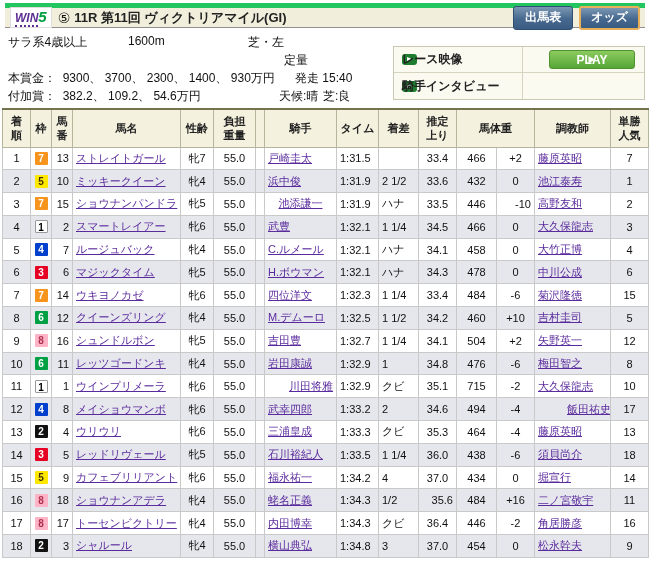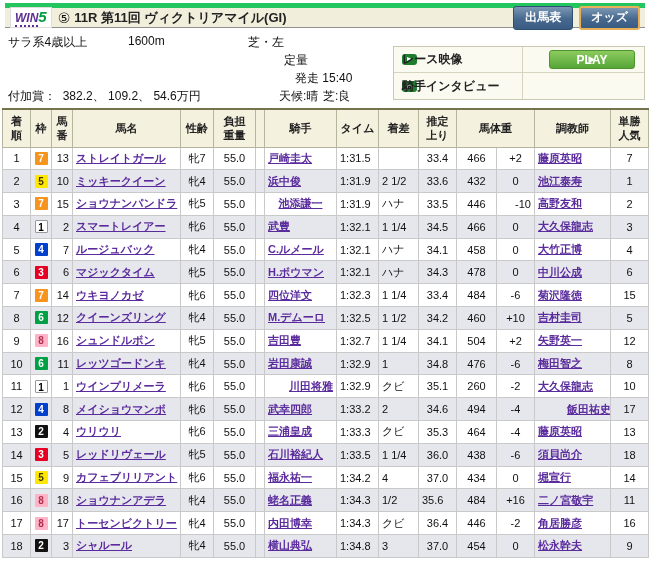--- a/index.html
+++ b/index.html
@@ -59,41 +59,42 @@
   table.res { position:absolute; left:2px; top:108px; width:646px;
     border-collapse:collapse; table-layout:fixed;
     border-top:2px solid #73734d; border-left:1px solid #b5b59b; border-right:1px solid #b5b59b;
     border-bottom:1px solid #b5b59b; }
   table.res th { background:#f4f1df; border:1px solid #b5b59b; font-size:11px; font-weight:bold;
     color:#222; height:38px; vertical-align:middle; text-align:center;
     line-height:1.3; white-space:pre-line; padding:0 1px; }
   table.res td { border:1px solid #c9c9c9; font-size:11px; height:22.8px;
     vertical-align:middle; padding:0 3px; background:#fff; white-space:nowrap; overflow:hidden; }
   table.res tr.alt td { background:#e6e6ed; }
-  table.res a { color:#5a2b9d; text-decoration:underline;font-weight:bold; }
+  table.res a { color:#5a2b9d; text-decoration:underline; }
   .fr { display:inline-block; min-width:13px; height:13px; line-height:13px;
     font-size:10px; font-weight:bold; text-align:center; border-radius:1px; }
 </style>
 </head>
 <body>
 
 <div class="topbar">
   <span class="win5"><span class="w">WIN</span><span class="f">5</span></span>
   <span class="circle">⑤</span>
   <span class="race-title">11R 第11回 ヴィクトリアマイル(GI)</span>
   <span class="sp"></span>
   <button class="tb-btn">出馬表</button>
   <button class="tb-btn active">オッズ</button>
 </div>
 
 <div class="info">
   <span class="i-class">サラ系4歳以上</span>
   <span class="i-dist">1600m</span>
   <span class="i-course">芝・左</span>
   <span class="i-rule">定量</span>
+  <span class="i-prize">本賞金：  9300、 3700、 2300、 1400、 930万円</span>
   <span class="i-start">発走 15:40</span>
   <span class="i-bonus">付加賞：  382.2、 109.2、 54.6万円</span>
   <span class="i-weather">天候:晴</span>
   <span class="i-turf">芝:良</span>
 
   <div class="vbox">
     <div class="vrow first">
       <span class="cam-icon"></span>
       <span class="vlabel">レース映像</span>
       <div class="vdiv"></div>
@@ -327,21 +328,21 @@
         <td style="text-align: center;"><span class="fr" style="background: rgb(255, 255, 255); color: rgb(0, 0, 0); border: 1px solid rgb(153, 153, 153);">1</span></td>
         <td style="text-align: right;">1</td>
         <td style="text-align: left;"><a href="#">ウインプリメーラ</a></td>
         <td style="text-align: center;">牝6</td>
         <td style="text-align: center;">55.0</td>
         <td style="text-align: center;"></td>
         <td style="text-align: left; padding-left: 24px;"><a href="#">川田将雅</a></td>
         <td style="text-align: left;">1:32.9</td>
         <td style="text-align: left;">クビ</td>
         <td style="text-align: center;">35.1</td>
-        <td style="text-align: center;">260</td>
+        <td style="text-align: center;">715</td>
         <td style="text-align: center;">-2</td>
         <td style="text-align: left;"><a href="#">大久保龍志</a></td>
         <td style="text-align: center;">10</td>
       </tr>
       <tr class="alt">
         <td style="text-align: center;">12</td>
         <td style="text-align: center;"><span class="fr" style="background: rgb(0, 64, 204); color: rgb(255, 255, 255);">4</span></td>
         <td style="text-align: right;">8</td>
         <td style="text-align: left;"><a href="#">メイショウマンボ</a></td>
         <td style="text-align: center;">牝6</td>
@@ -411,21 +412,21 @@
         <td style="text-align: center;">16</td>
         <td style="text-align: center;"><span class="fr" style="background: rgb(255, 179, 198); color: rgb(176, 48, 80);">8</span></td>
         <td style="text-align: right;">18</td>
         <td style="text-align: left;"><a href="#">ショウナンアデラ</a></td>
         <td style="text-align: center;">牝4</td>
         <td style="text-align: center;">55.0</td>
         <td style="text-align: center;"></td>
         <td style="text-align: left;"><a href="#">蛯名正義</a></td>
         <td style="text-align: left;">1:34.3</td>
         <td style="text-align: left;">1/2</td>
-        <td style="text-align: left;">35.6</td>
+        <td style="text-align: right;">35.6</td>
         <td style="text-align: center;">484</td>
         <td style="text-align: center;">+16</td>
         <td style="text-align: left;"><a href="#">二ノ宮敬宇</a></td>
         <td style="text-align: center;">11</td>
       </tr>
       <tr>
         <td style="text-align: center;">17</td>
         <td style="text-align: center;"><span class="fr" style="background: rgb(255, 179, 198); color: rgb(176, 48, 80);">8</span></td>
         <td style="text-align: right;">17</td>
         <td style="text-align: left;"><a href="#">トーセンビクトリー</a></td>

